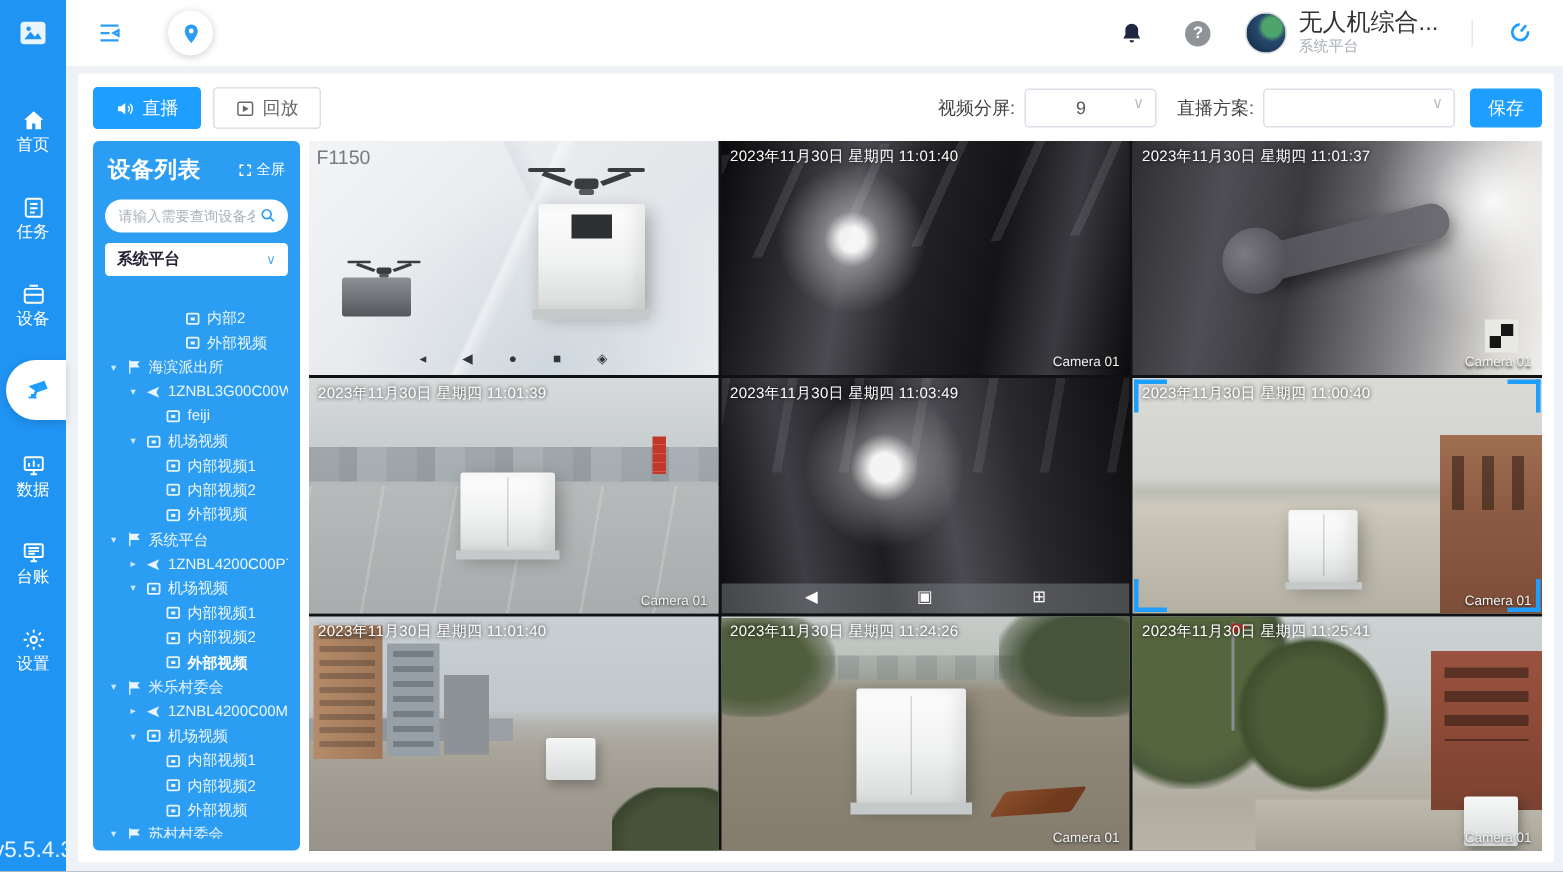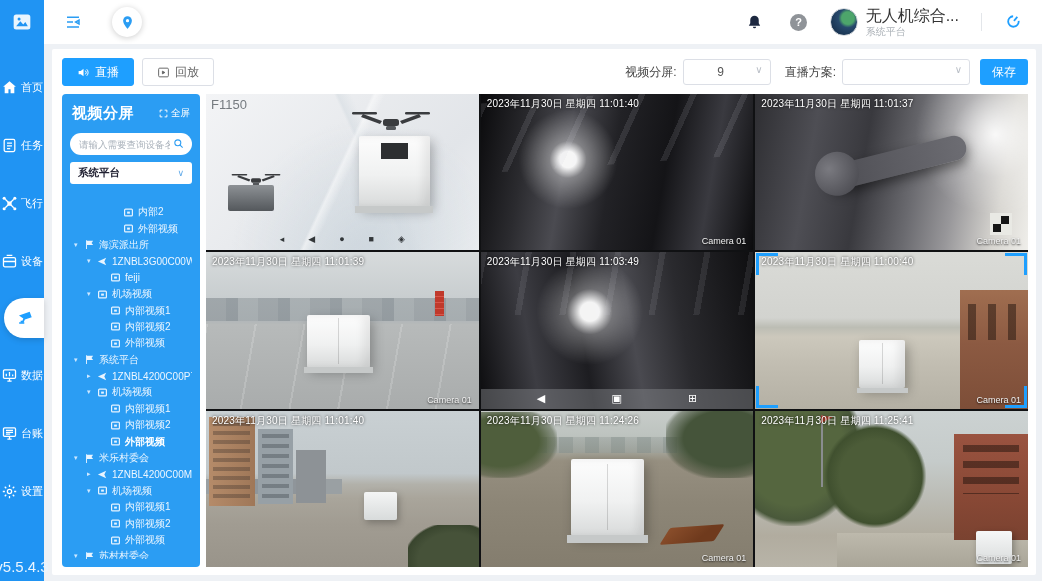--- a/index.html
+++ b/index.html
@@ -8,21 +8,21 @@
   *{margin:0;padding:0;box-sizing:border-box;}
   html,body{background:#d8dbe0;}
   body{font-family:"Liberation Sans","DejaVu Sans",sans-serif;}
   .page{position:relative;width:1042px;height:581px;background:#eef1f5;overflow:hidden;}
 
   
   .sidebar{position:absolute;left:0;top:0;width:44px;height:581px;background:var(--sidebar);display:flex;flex-direction:column;align-items:stretch;z-index:5;}
   .logo-box{height:44px;display:flex;align-items:center;justify-content:center;}
   .logo-box svg{width:20px;height:20px;}
   .side-menu{flex:1;display:flex;flex-direction:column;padding-top:14px;}
-  .side-item{height:58px;display:flex;flex-direction:row;align-items:center;justify-content:center;gap:3px;color:#fff;font-size:11px;cursor:pointer;position:relative;}
+  .side-item{height:58px;display:flex;flex-direction:column;align-items:center;justify-content:center;gap:3px;color:#fff;font-size:11px;cursor:pointer;position:relative;}
   .side-item .sicon{width:17px;height:17px;display:block;}
   .side-item .sicon svg{width:100%;height:100%;display:block;}
   .side-item .slabel{line-height:1;}
   .side-item.active{height:56px;}
   .side-item.active .pill{position:absolute;right:0;top:50%;transform:translateY(-50%);width:40px;height:40px;background:#fff;border-radius:20px 0 0 20px;display:flex;align-items:center;justify-content:center;box-shadow:0 2px 6px rgba(0,0,0,.15);}
   .side-item.active .sicon{color:var(--accent);width:19px;height:19px;margin-left:4px;}
   .version{height:30px;display:flex;align-items:center;justify-content:center;color:#eaf5ff;font-size:15px;}
 
   
   .header{position:absolute;left:44px;right:0;top:0;height:44px;background:#fff;display:flex;align-items:center;padding:0 14px;z-index:4;}
@@ -208,33 +208,20 @@
           <span class="sicon">
             <svg viewBox="0 0 24 24" fill="none" stroke="currentColor" stroke-width="1.8">
               <rect x="4.5" y="3.5" width="15" height="17" rx="2"></rect>
               <path d="M8.5 8.5h7M8.5 12.5h7M8.5 16.5h4.5"></path>
             </svg>
           </span>
           <span class="slabel">任务</span>
         </div>
         <div class="side-item">
           <span class="sicon">
-            <svg viewBox="0 0 24 24" fill="currentColor">
-              <circle cx="4.5" cy="4.5" r="2.2"></circle>
-              <circle cx="19.5" cy="4.5" r="2.2"></circle>
-              <circle cx="4.5" cy="19.5" r="2.2"></circle>
-              <circle cx="19.5" cy="19.5" r="2.2"></circle>
-              <path d="M6 6l5 5M18 6l-5 5M6 18l5-5M18 18l-5-5" stroke="currentColor" stroke-width="1.8"></path>
-              <rect x="9" y="9" width="6" height="6" rx="1.5"></rect>
-            </svg>
-          </span>
-          <span class="slabel">飞行</span>
-        </div>
-        <div class="side-item">
-          <span class="sicon">
             <svg viewBox="0 0 24 24" fill="none" stroke="currentColor" stroke-width="1.8">
               <rect x="3.5" y="6.5" width="17" height="13" rx="2"></rect>
               <path d="M3.5 12h17M8 3.5h8"></path>
             </svg>
           </span>
           <span class="slabel">设备</span>
         </div>
         <div class="side-item active">
           <span class="pill">
             <span class="sicon">
@@ -344,21 +331,21 @@
         <div class="select wide">
           <span class="val"></span>
           <span class="chev">∨</span>
         </div>
         <button class="save-btn">保存</button>
       </div>
 
       <div class="body-row">
         <aside class="device-panel">
           <div class="dp-head">
-            <span class="dp-title">视频分屏</span>
+            <span class="dp-title">设备列表</span>
             <span class="dp-full">
               <svg viewBox="0 0 24 24" fill="none" stroke="currentColor" stroke-width="2.6">
                   <path d="M9 3H3v6M15 3h6v6M9 21H3v-6M15 21h6v-6"></path>
                 </svg>
               <span>全屏</span>
             </span>
           </div>
           <div class="dp-search">
             <input type="text" placeholder="请输入需要查询设备名称" style="">
             <svg viewBox="0 0 24 24" fill="none" stroke="currentColor" stroke-width="2.4">

